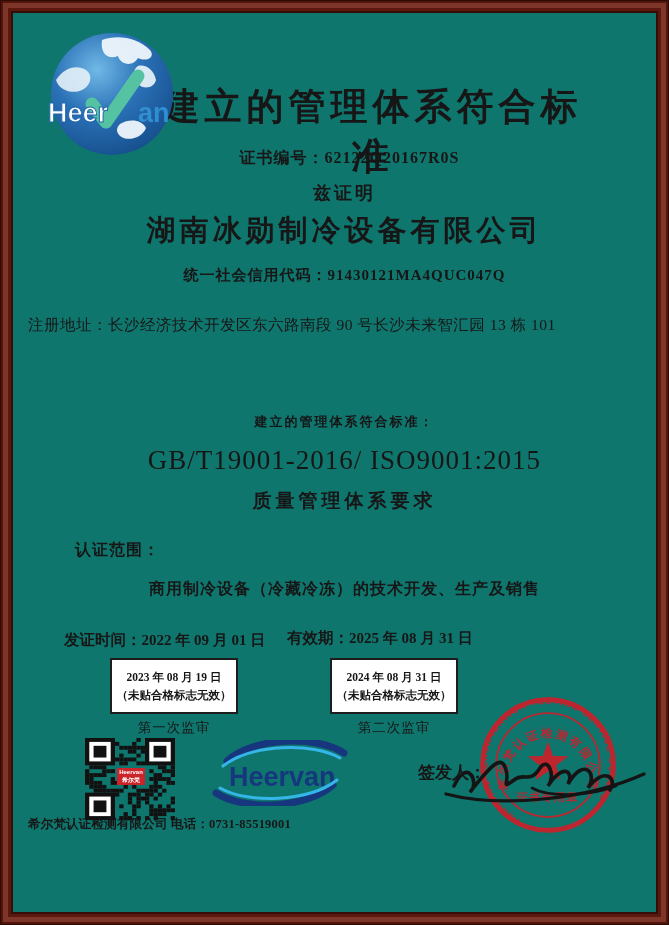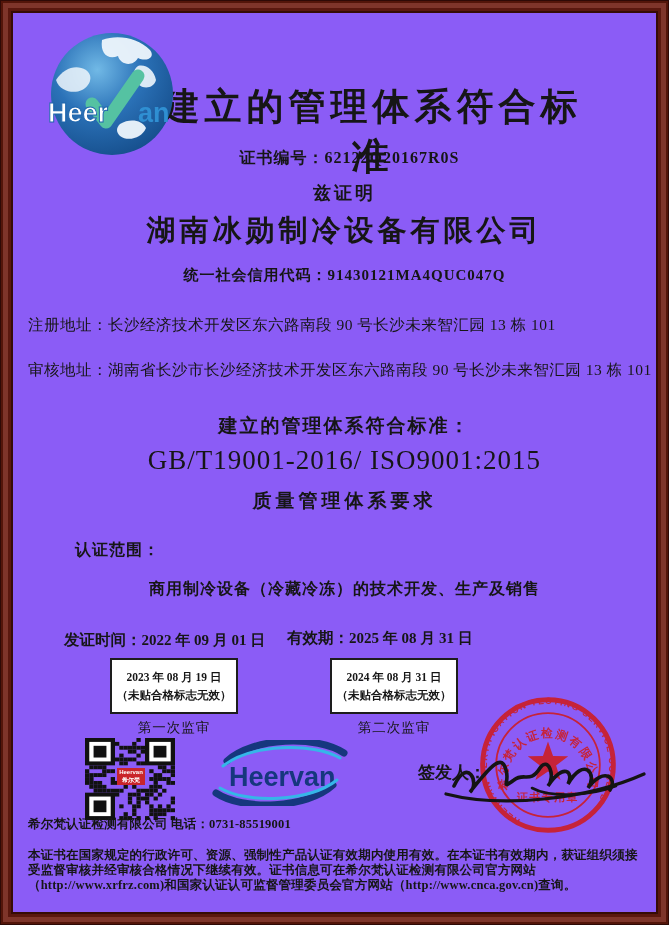--- a/index.html
+++ b/index.html
@@ -1,38 +1,38 @@
 <!DOCTYPE html>
 <html><head>
 <meta charset="utf-8">
 <style>
   html,body{margin:0;padding:0;}
   body{width:669px;height:925px;background:#9a9a9a;}
   .sheet{
-    position:relative;width:669px;height:925px;background:#8b5cf6;
+    position:relative;width:669px;height:925px;background:#0f766e;
     font-family:"Liberation Serif","DejaVu Serif",serif;color:#161616;overflow:hidden;
   }
   .frame{
     position:absolute;inset:0;pointer-events:none;z-index:60;
     box-shadow:
       inset 0 0 0 1px #2e0a06,
       inset 0 0 0 3px #531509,
       inset 0 0 0 8px #7e352a,
       inset 0 0 0 11px #5a180e,
       inset 0 0 0 13px #360c06;
   }
   .abs{position:absolute;}
   .cen{left:30px;right:10px;text-align:center;}
   .title{font-size:37px;font-weight:700;letter-spacing:5px;}
   .certno{font-size:16px;font-weight:700;letter-spacing:1px;}
   .declare{font-size:18px;font-weight:700;letter-spacing:3px;}
   .company{font-size:29px;font-weight:700;letter-spacing:4px;}
   .credit{font-size:15px;font-weight:700;letter-spacing:1px;}
   .addr{font-size:15.5px;font-weight:500;letter-spacing:0.5px;}
-  .stdhead{font-size:19px;font-weight:700;letter-spacing:2px;}
+  .stdhead{font-size:13px;font-weight:700;letter-spacing:2px;}
   .stdcode{font-size:27px;font-weight:500;letter-spacing:1px;}
   .stdname{font-size:19px;font-weight:700;letter-spacing:4px;}
   .scopelbl{font-size:16px;font-weight:600;letter-spacing:1px;margin-left:47px;}
   .scopetxt{font-size:16px;font-weight:600;letter-spacing:1px;}
   .datelbl{font-size:15.5px;font-weight:700;}
   .dateval{font-size:15px;font-weight:700;}
   .audit-box{
     border:2px solid #1d1d1d;width:128px;height:56px;box-sizing:border-box;
     display:flex;flex-direction:column;justify-content:center;gap:3px;
     text-align:center;font-size:11.5px;font-weight:700;background:#fff;
@@ -79,23 +79,20 @@
   </div>
   <div class="abs company cen" style="top:211px">湖南冰勋制冷设备有限公司</div>
 
   <div class="abs declare cen" style="top:181px">兹证明</div>
   <div class="abs credit cen" style="top:266px">
     <span>统一社会信用代码：</span><span>91430121MA4QUC047Q</span>
   </div>
 
   <div class="abs addr" style="left:28px;top:315px">
     <span>注册地址：</span><span>长沙经济技术开发区东六路南段 90 号长沙未来智汇园 13 栋 101</span>
-  </div>
-  <div class="abs addr" style="left:28px;top:360px">
-    <span>审核地址：</span><span>湖南省长沙市长沙经济技术开发区东六路南段 90 号长沙未来智汇园 13 栋 101</span>
   </div>
 
   <div class="abs stdhead cen" style="top:413px">建立的管理体系符合标准：</div>
   <div class="abs stdcode cen" style="top:445px">GB/T19001-2016/ ISO9001:2015</div>
   <div class="abs stdname cen" style="top:488px">质量管理体系要求</div>
 
   <div class="abs scopelbl" style="left:28px;top:540px">认证范围：</div>
   <div class="abs scopetxt cen" style="top:579px">商用制冷设备（冷藏冷冻）的技术开发、生产及销售</div>
 
   <div class="abs" style="left:64px;top:630px">
@@ -306,14 +303,13 @@
 
   <div class="abs" style="left:440px;top:728px;width:212px;height:84px;z-index:25">
     <svg width="212" height="84" viewBox="0 0 212 84">
       <path d="M 14,58 C 28,28 40,56 30,64 C 52,36 62,26 66,42 C 70,54 60,62 74,52 C 84,44 90,56 100,40 C 108,28 116,48 108,58 C 124,34 134,44 128,56 C 144,28 158,46 148,60 C 164,38 178,50 170,62" fill="none" stroke="#141414" stroke-width="3.6" stroke-linecap="round"></path>
       <path d="M 6,66 C 60,80 146,72 204,46" fill="none" stroke="#141414" stroke-width="3.2" stroke-linecap="round"></path>
       <path d="M 92,60 C 110,70 150,68 176,58" fill="none" stroke="#141414" stroke-width="2.6" stroke-linecap="round"></path>
     </svg>
   </div>
 
   <div class="abs foot" style="left:28px;top:817px">希尔梵认证检测有限公司  电话：0731-85519001</div>
-  <div class="abs foot" style="left:28px;top:848px;width:616px">本证书在国家规定的行政许可、资源、强制性产品认证有效期内使用有效。在本证书有效期内，获证组织须接受监督审核并经审核合格情况下继续有效。证书信息可在希尔梵认证检测有限公司官方网站（http://www.xrfrz.com)和国家认证认可监督管理委员会官方网站（http://www.cnca.gov.cn)查询。</div>
 </div>
 
 </body></html>

